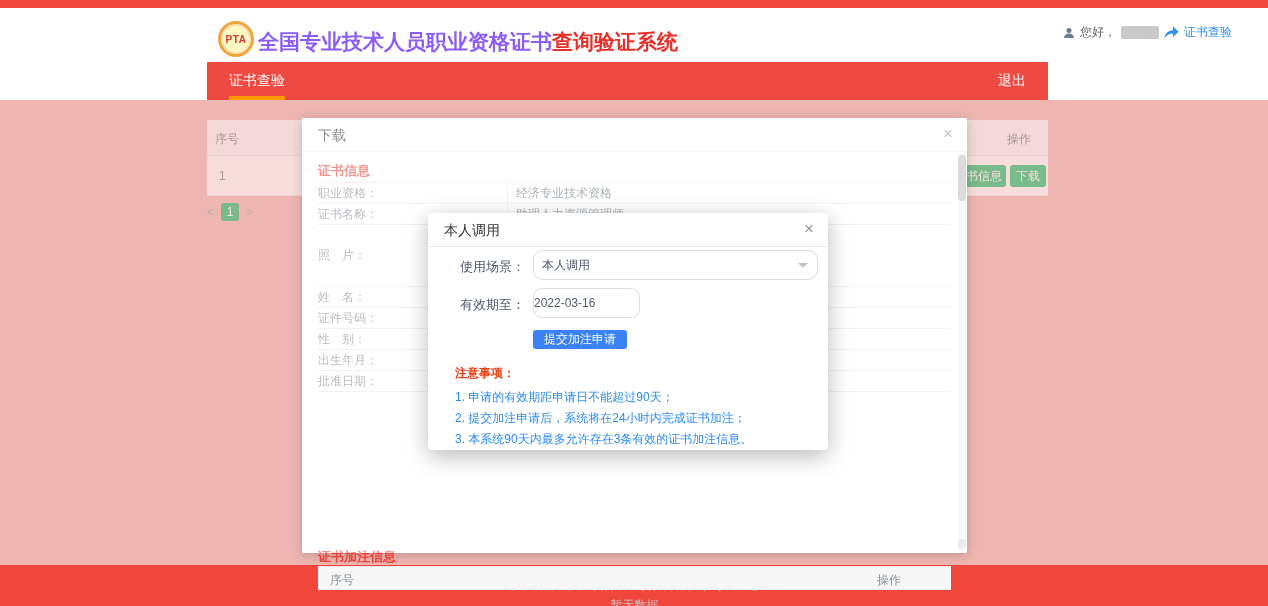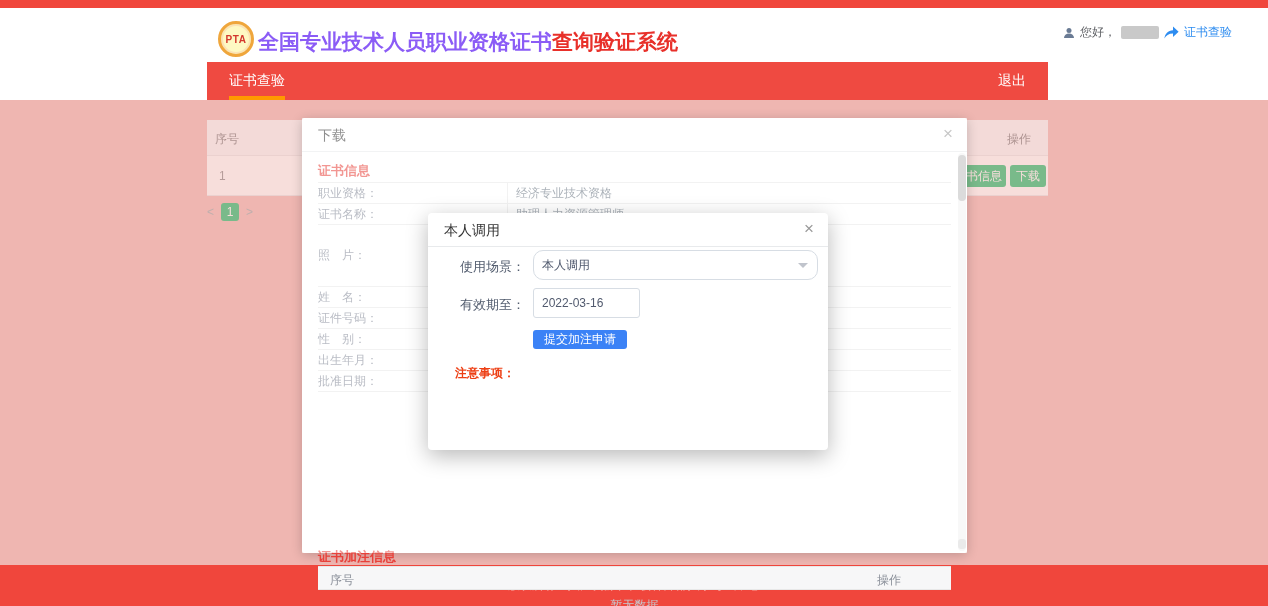--- a/index.html
+++ b/index.html
@@ -86,21 +86,21 @@
             border-radius: 4px; box-shadow: 0 6px 22px rgba(0,0,0,.28); z-index: 30; }
   .m2-row-label { position: absolute; left: 15px; width: 82px; text-align: right; font-size: 13px; color: #525c6e; }
   .lbl-scene { top: 45px; }
   .lbl-expiry { top: 83px; }
   .select { position: absolute; left: 105px; top: 37px; width: 285px; height: 30px; border: 1px solid #d7dde4;
             border-radius: 10px; background: #fff; font-size: 12px; color: #515a6e; line-height: 28px;
             padding-left: 8px; cursor: pointer; }
   .caret { position: absolute; right: 9px; top: 12px; width: 0; height: 0;
            border-left: 5px solid transparent; border-right: 5px solid transparent; border-top: 5px solid #c0c4cc; }
   .date-input { position: absolute; left: 105px; top: 75px; width: 107px; height: 30px; border: 1px solid #d7dde4;
-                border-radius: 3px; font-size: 12px; color: #515a6e; padding-left: 8px; font-family: inherit; }
+                border-radius: 9px; font-size: 12px; color: #515a6e; padding-left: 0; font-family: inherit; }
   .submit-btn { position: absolute; left: 105px; top: 117px; width: 94px; height: 19px; background: #3b82f6;
                 border: none; border-radius: 3px; color: #fff; font-size: 12px; cursor: pointer; font-family: inherit; text-align: center; }
   .notes-title { position: absolute; left: 27px; top: 152px; font-size: 12px; font-weight: bold; color: #ed3f14; }
   .notes { position: absolute; left: 27px; top: 174px; font-size: 12px; color: #2d8cf0; line-height: 21px; }
 
   
   .footer { position: absolute; left: 0; top: 565px; width: 1268px; height: 41px; background: #f0463c;
             display: flex; align-items: center; justify-content: center; }
   .footer span { color: #ffd2cd; font-size: 12px; }
 </style>
@@ -222,19 +222,24 @@
     </div>
     <div class="m2-row-label lbl-scene">使用场景：</div>
     <div class="select">
       <span>本人调用</span>
       <i class="caret"></i>
     </div>
     <div class="m2-row-label lbl-expiry">有效期至：</div>
     <input class="date-input" readonly="" value="2022-03-16" style="">
     <button class="submit-btn">提交加注申请</button>
     <div class="notes-title">注意事项：</div>
+    <div class="notes">
+      <div>1. 申请的有效期距申请日不能超过90天；</div>
+      <div>2. 提交加注申请后，系统将在24小时内完成证书加注；</div>
+      <div>3. 本系统90天内最多允许存在3条有效的证书加注信息。</div>
+    </div>
   </div>
 
   <div class="footer">
     <span>版权所有：人力资源和社会保障部人事考试中心</span>
   </div>
 
 </div>
 
 </body></html>

